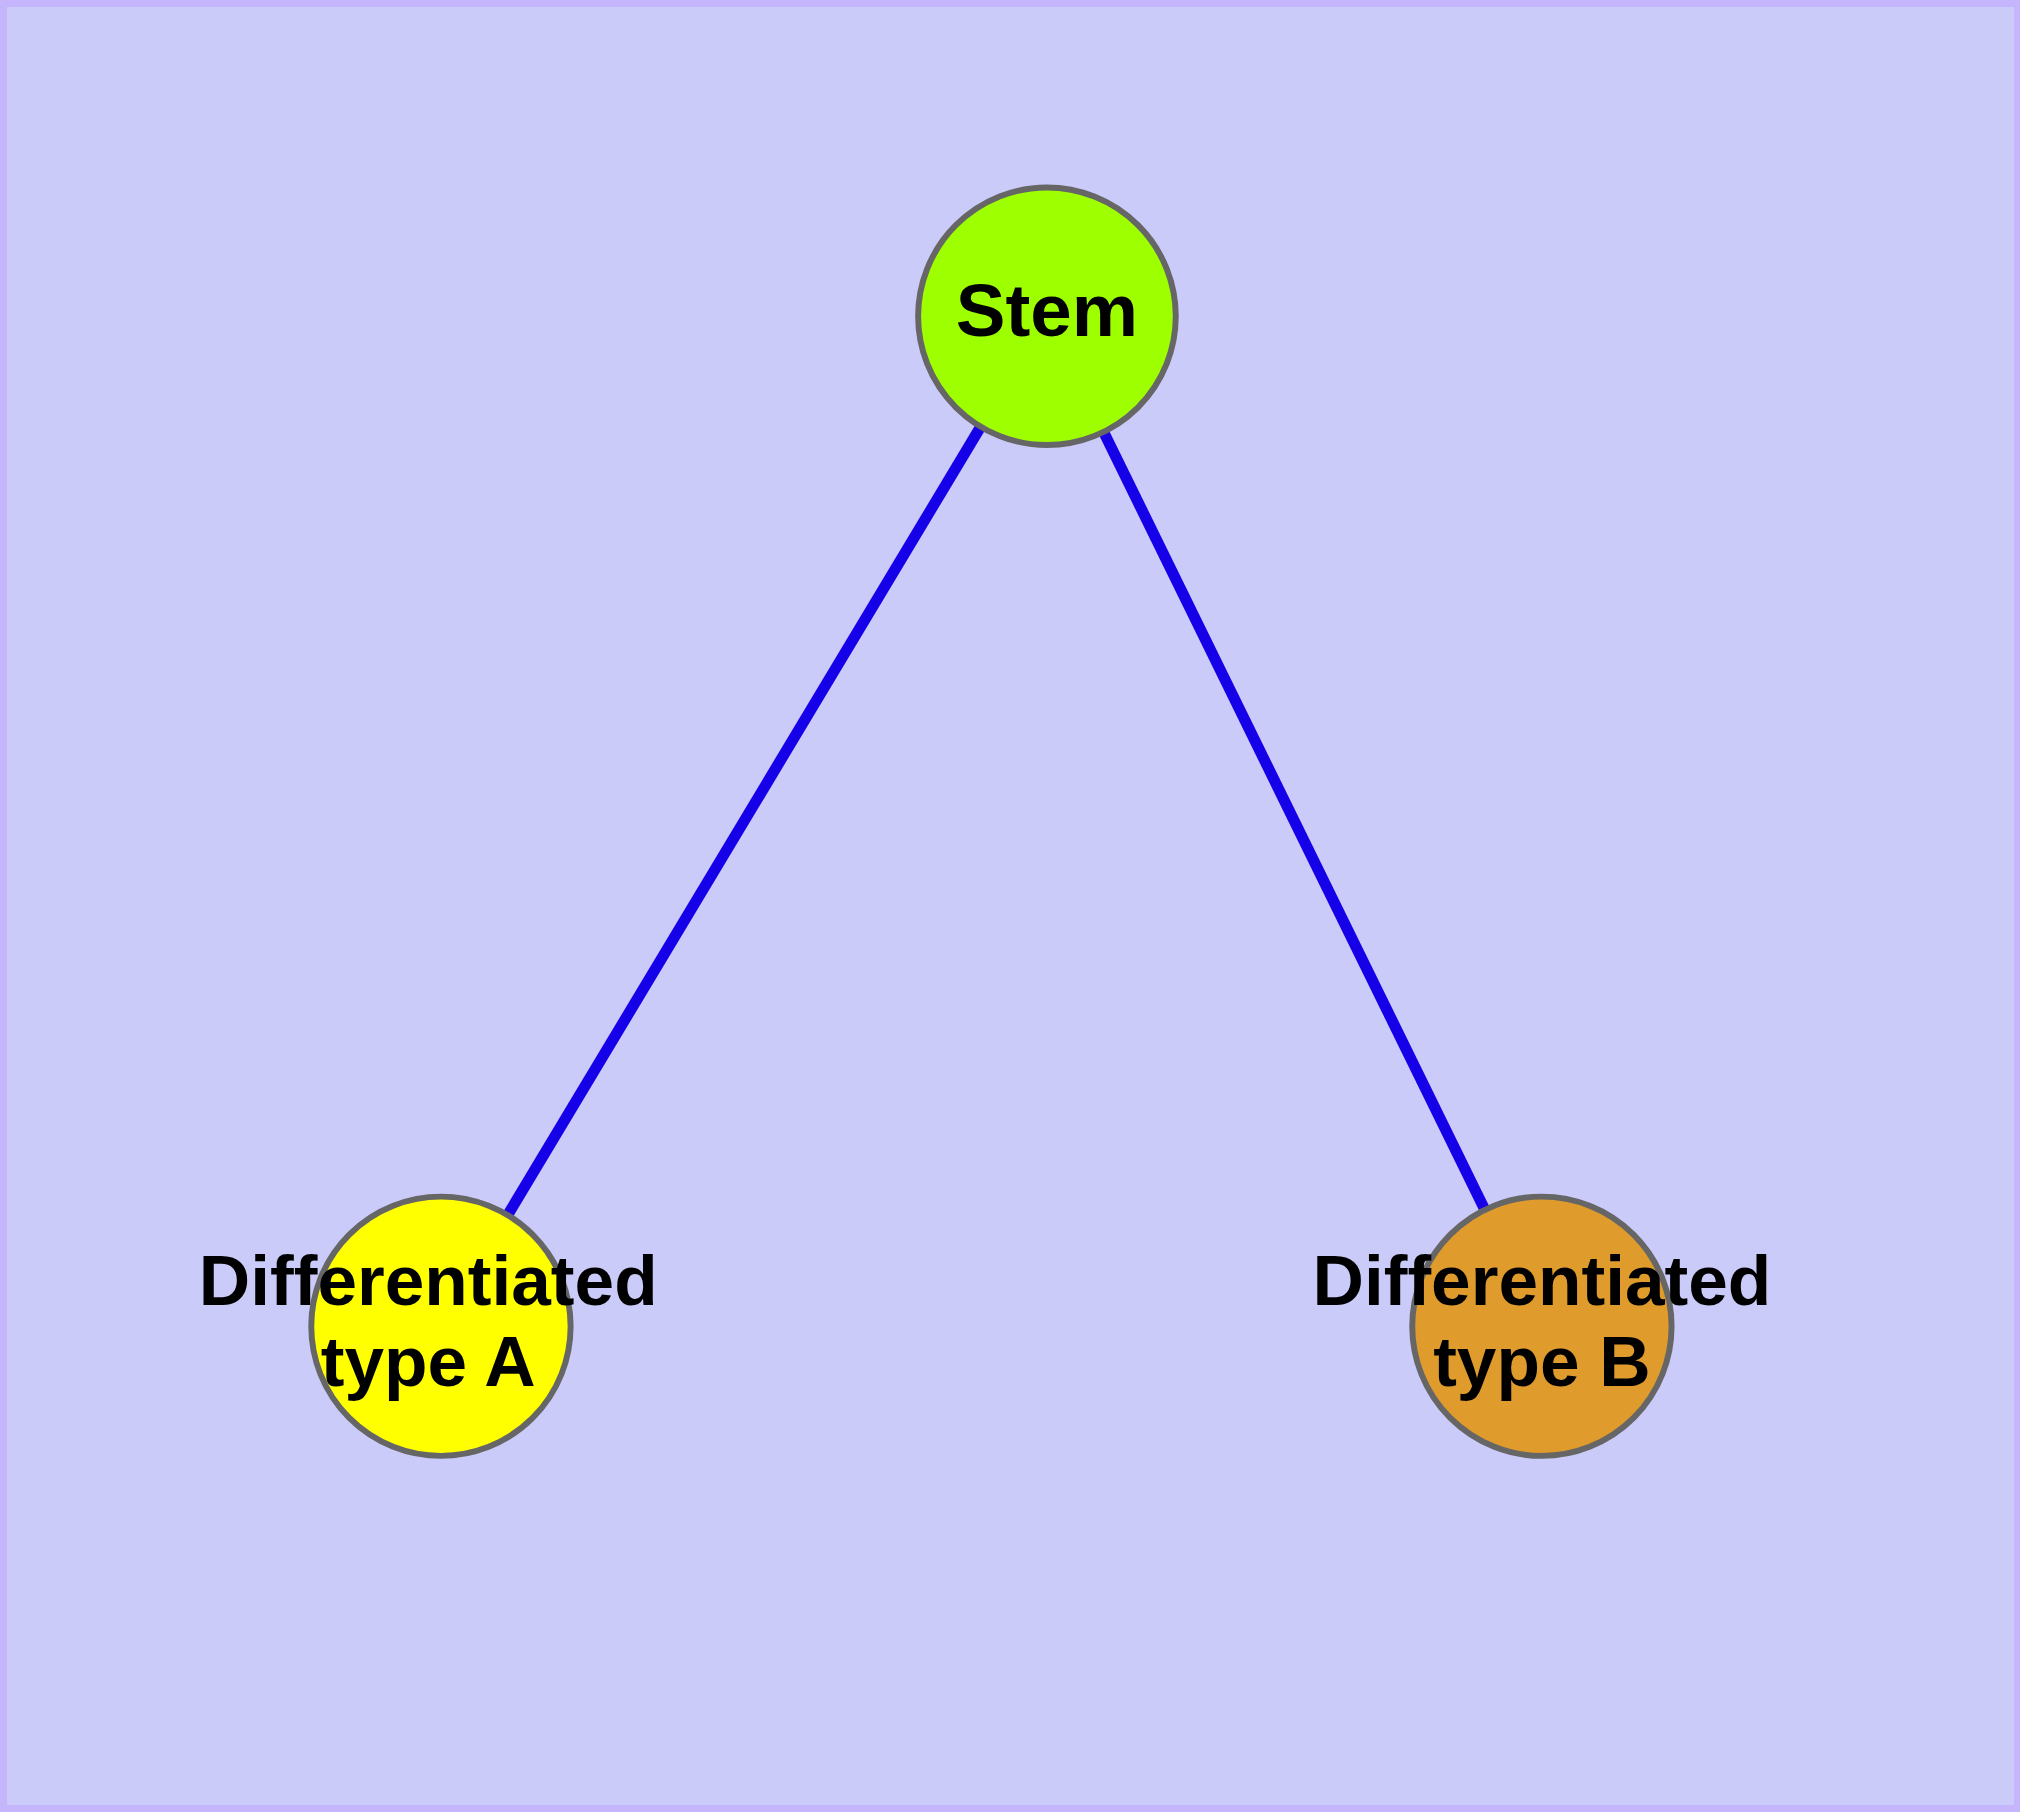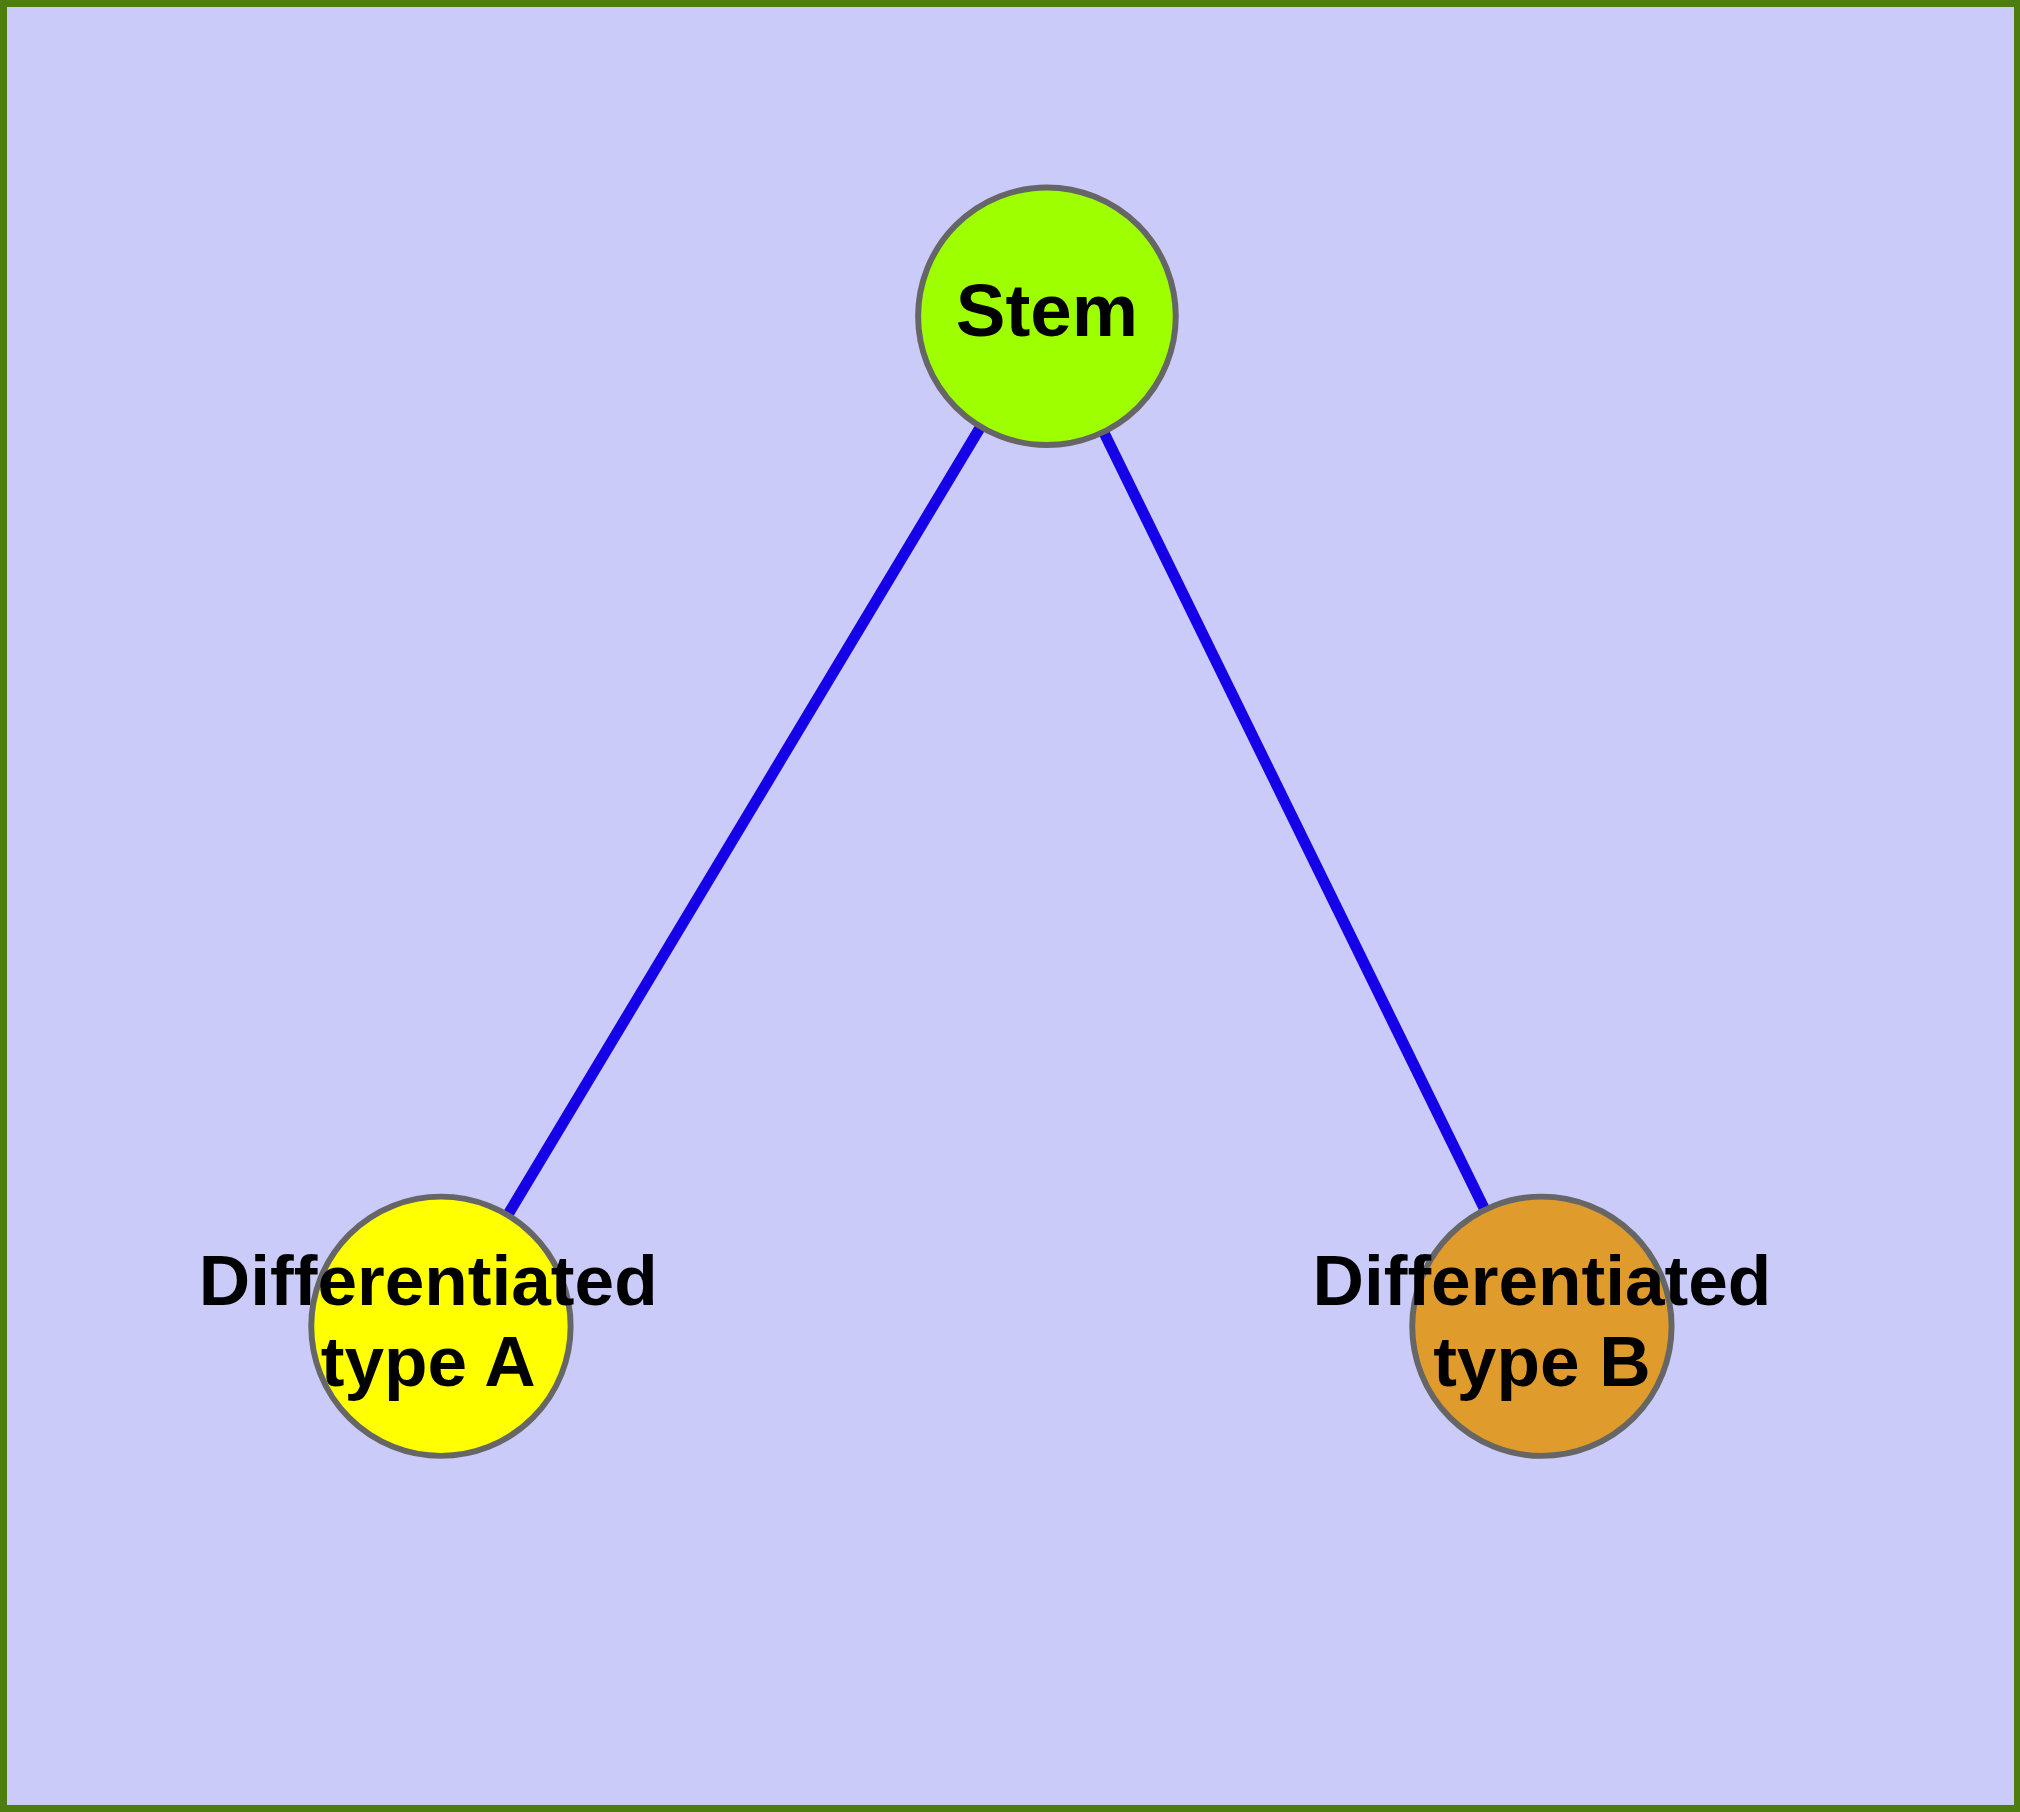--- a/index.html
+++ b/index.html
@@ -10,21 +10,21 @@
   body {
     width: 2021px;
     height: 1812px;
     overflow: hidden;
     font-family: "Liberation Sans", sans-serif;
   }
   #canvas {
     position: relative;
     width: 2021px;
     height: 1812px;
-    background: #4d7c0f;
+    background: #c4b5fd;
   }
   #plot-area {
     position: absolute;
     left: 6.8px;
     top: 6.8px;
     width: 2007px;
     height: 1798px;
     background: #cbcbfa;
     overflow: hidden;
   }

